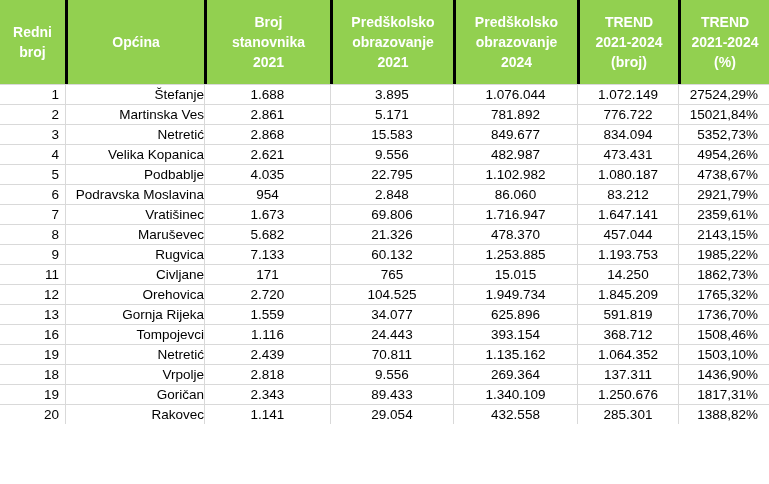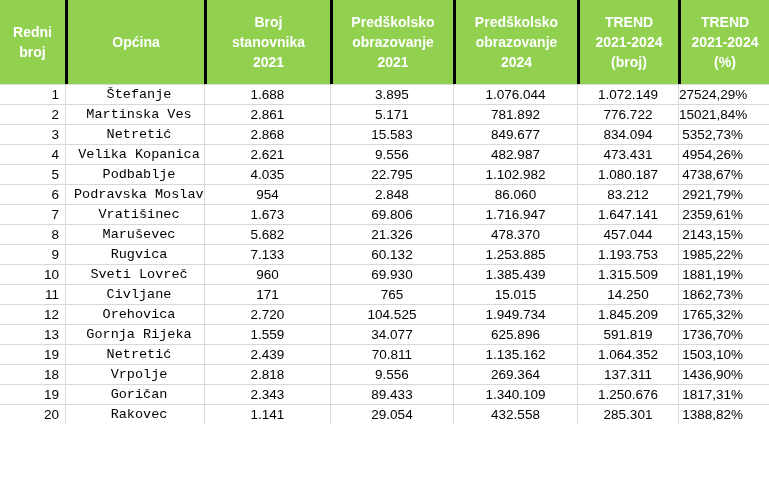--- a/index.html
+++ b/index.html
@@ -62,23 +62,23 @@
   tbody td.col-0::before {
     content: "";
     position: absolute;
     left: 0;
     top: -1px;
     width: 5px;
     height: 1px;
     background: var(--tick);
   }
   td.col-0 { text-align: right; padding-right: 6px; }
-  td.col-1 { text-align: center;  padding-left: 8px; font-family: Liberation Mono, monospace; }
+  td.col-1 { text-align: right;  padding-left: 8px; }
   td.col-2, td.col-3, td.col-4, td.col-5 { text-align: center; }
-  td.col-6 { text-align: right; padding-right: 26px; }
+  td.col-6 { text-align: right; padding-right: 11px; }
 </style>
 </head>
 <body>
 
 <div>
   <table class="sheet">
     <colgroup>
       <col style="width:65px">
       <col style="width:139px">
       <col style="width:126px">
@@ -185,29 +185,20 @@
         <tr>
           <td class="col-0">9</td>
           <td class="col-1">Rugvica</td>
           <td class="col-2">7.133</td>
           <td class="col-3">60.132</td>
           <td class="col-4">1.253.885</td>
           <td class="col-5">1.193.753</td>
           <td class="col-6">1985,22%</td>
         </tr>
         <tr>
-          <td class="col-0">10</td>
-          <td class="col-1">Sveti Lovreč</td>
-          <td class="col-2">960</td>
-          <td class="col-3">69.930</td>
-          <td class="col-4">1.385.439</td>
-          <td class="col-5">1.315.509</td>
-          <td class="col-6">1881,19%</td>
-        </tr>
-        <tr>
           <td class="col-0">11</td>
           <td class="col-1">Civljane</td>
           <td class="col-2">171</td>
           <td class="col-3">765</td>
           <td class="col-4">15.015</td>
           <td class="col-5">14.250</td>
           <td class="col-6">1862,73%</td>
         </tr>
         <tr>
           <td class="col-0">12</td>
@@ -221,20 +212,29 @@
         <tr>
           <td class="col-0">13</td>
           <td class="col-1">Gornja Rijeka</td>
           <td class="col-2">1.559</td>
           <td class="col-3">34.077</td>
           <td class="col-4">625.896</td>
           <td class="col-5">591.819</td>
           <td class="col-6">1736,70%</td>
         </tr>
         <tr>
+          <td class="col-0">16</td>
+          <td class="col-1">Tompojevci</td>
+          <td class="col-2">1.116</td>
+          <td class="col-3">24.443</td>
+          <td class="col-4">393.154</td>
+          <td class="col-5">368.712</td>
+          <td class="col-6">1508,46%</td>
+        </tr>
+        <tr>
           <td class="col-0">19</td>
           <td class="col-1">Netretić</td>
           <td class="col-2">2.439</td>
           <td class="col-3">70.811</td>
           <td class="col-4">1.135.162</td>
           <td class="col-5">1.064.352</td>
           <td class="col-6">1503,10%</td>
         </tr>
         <tr>
           <td class="col-0">18</td>

